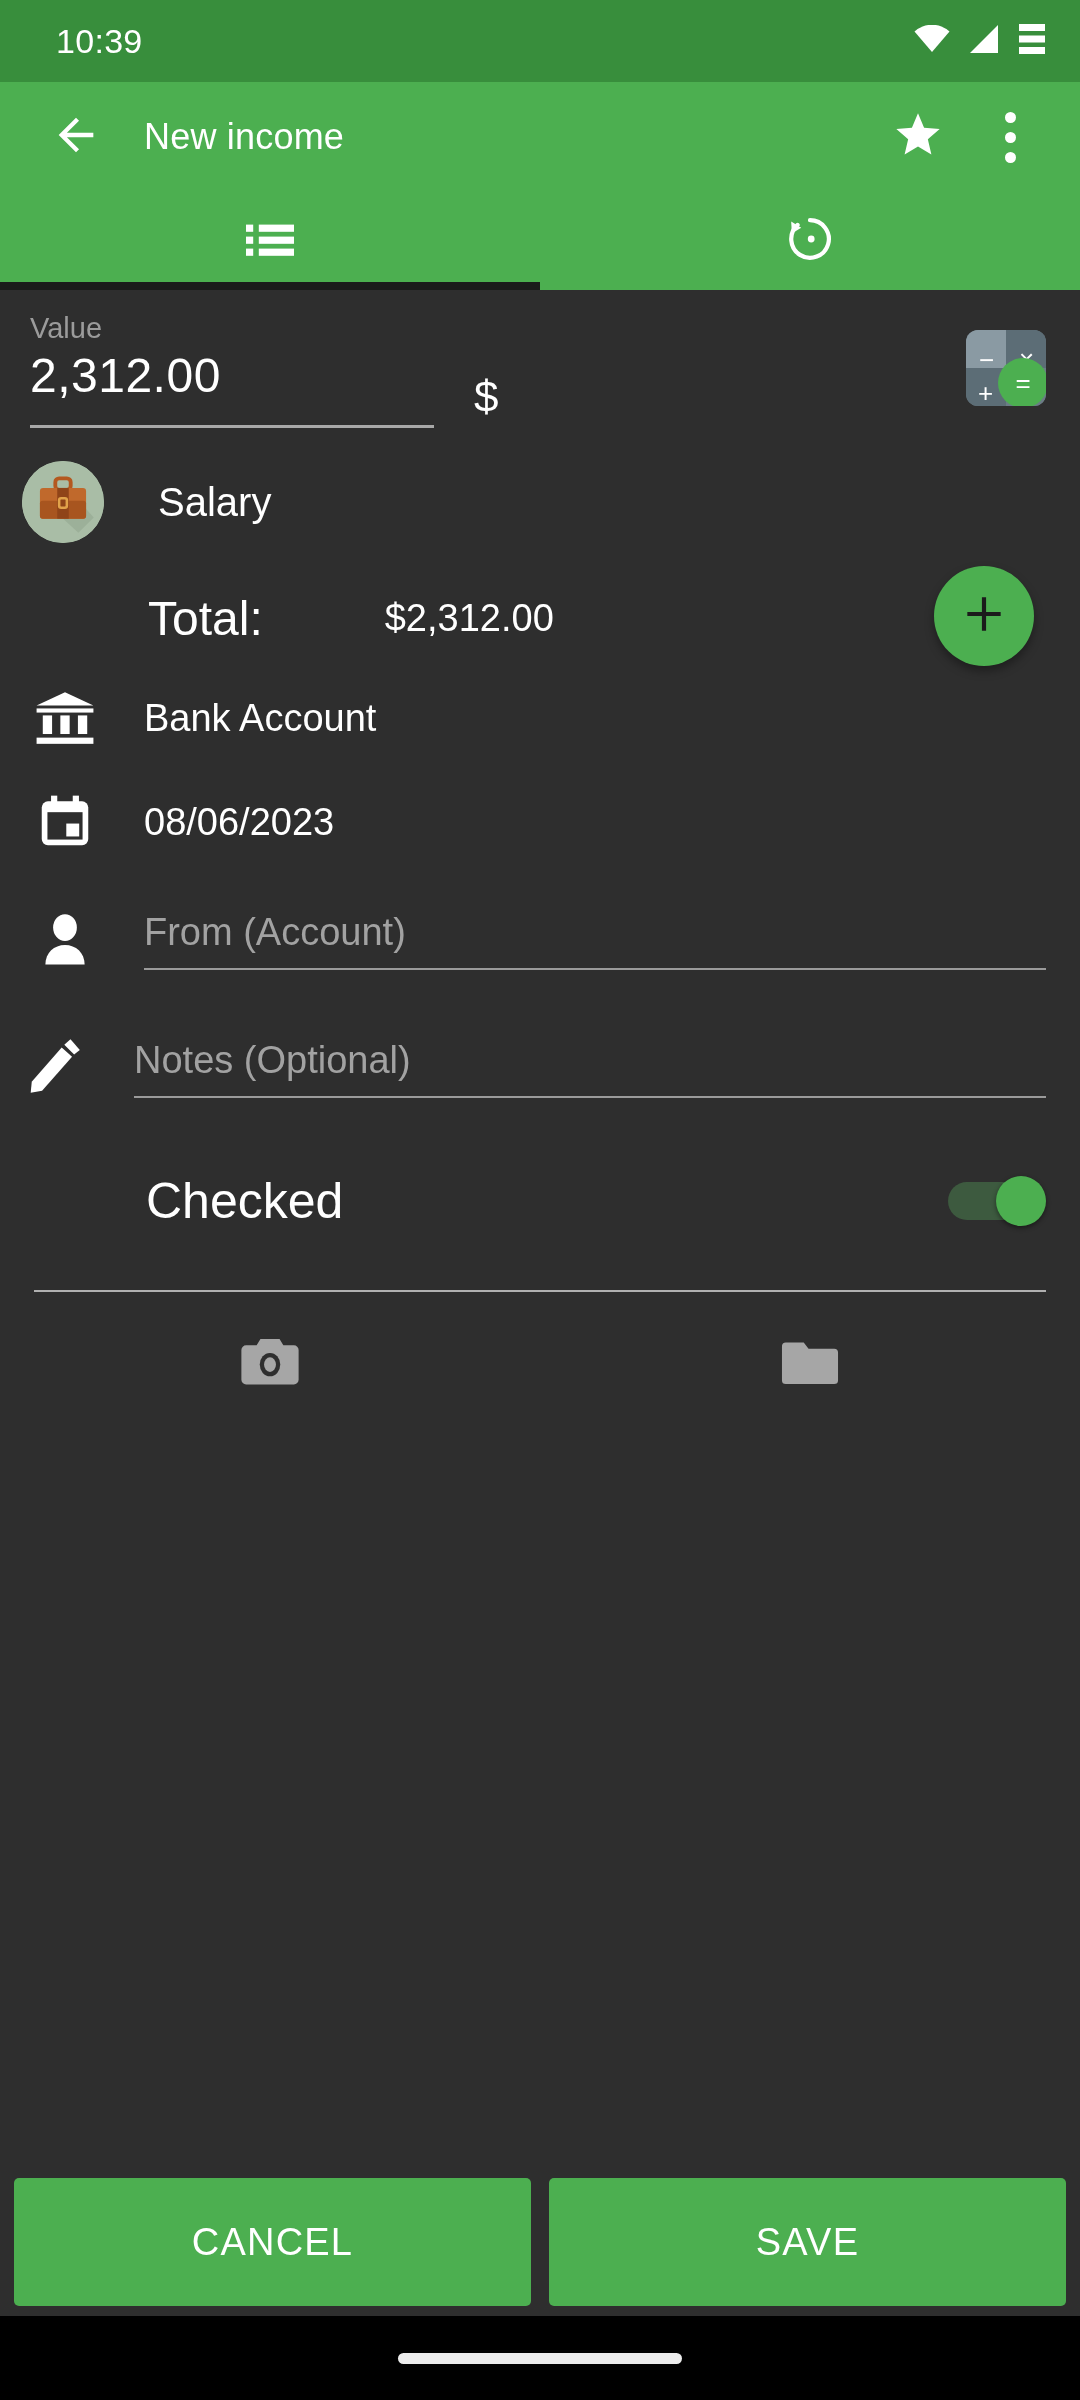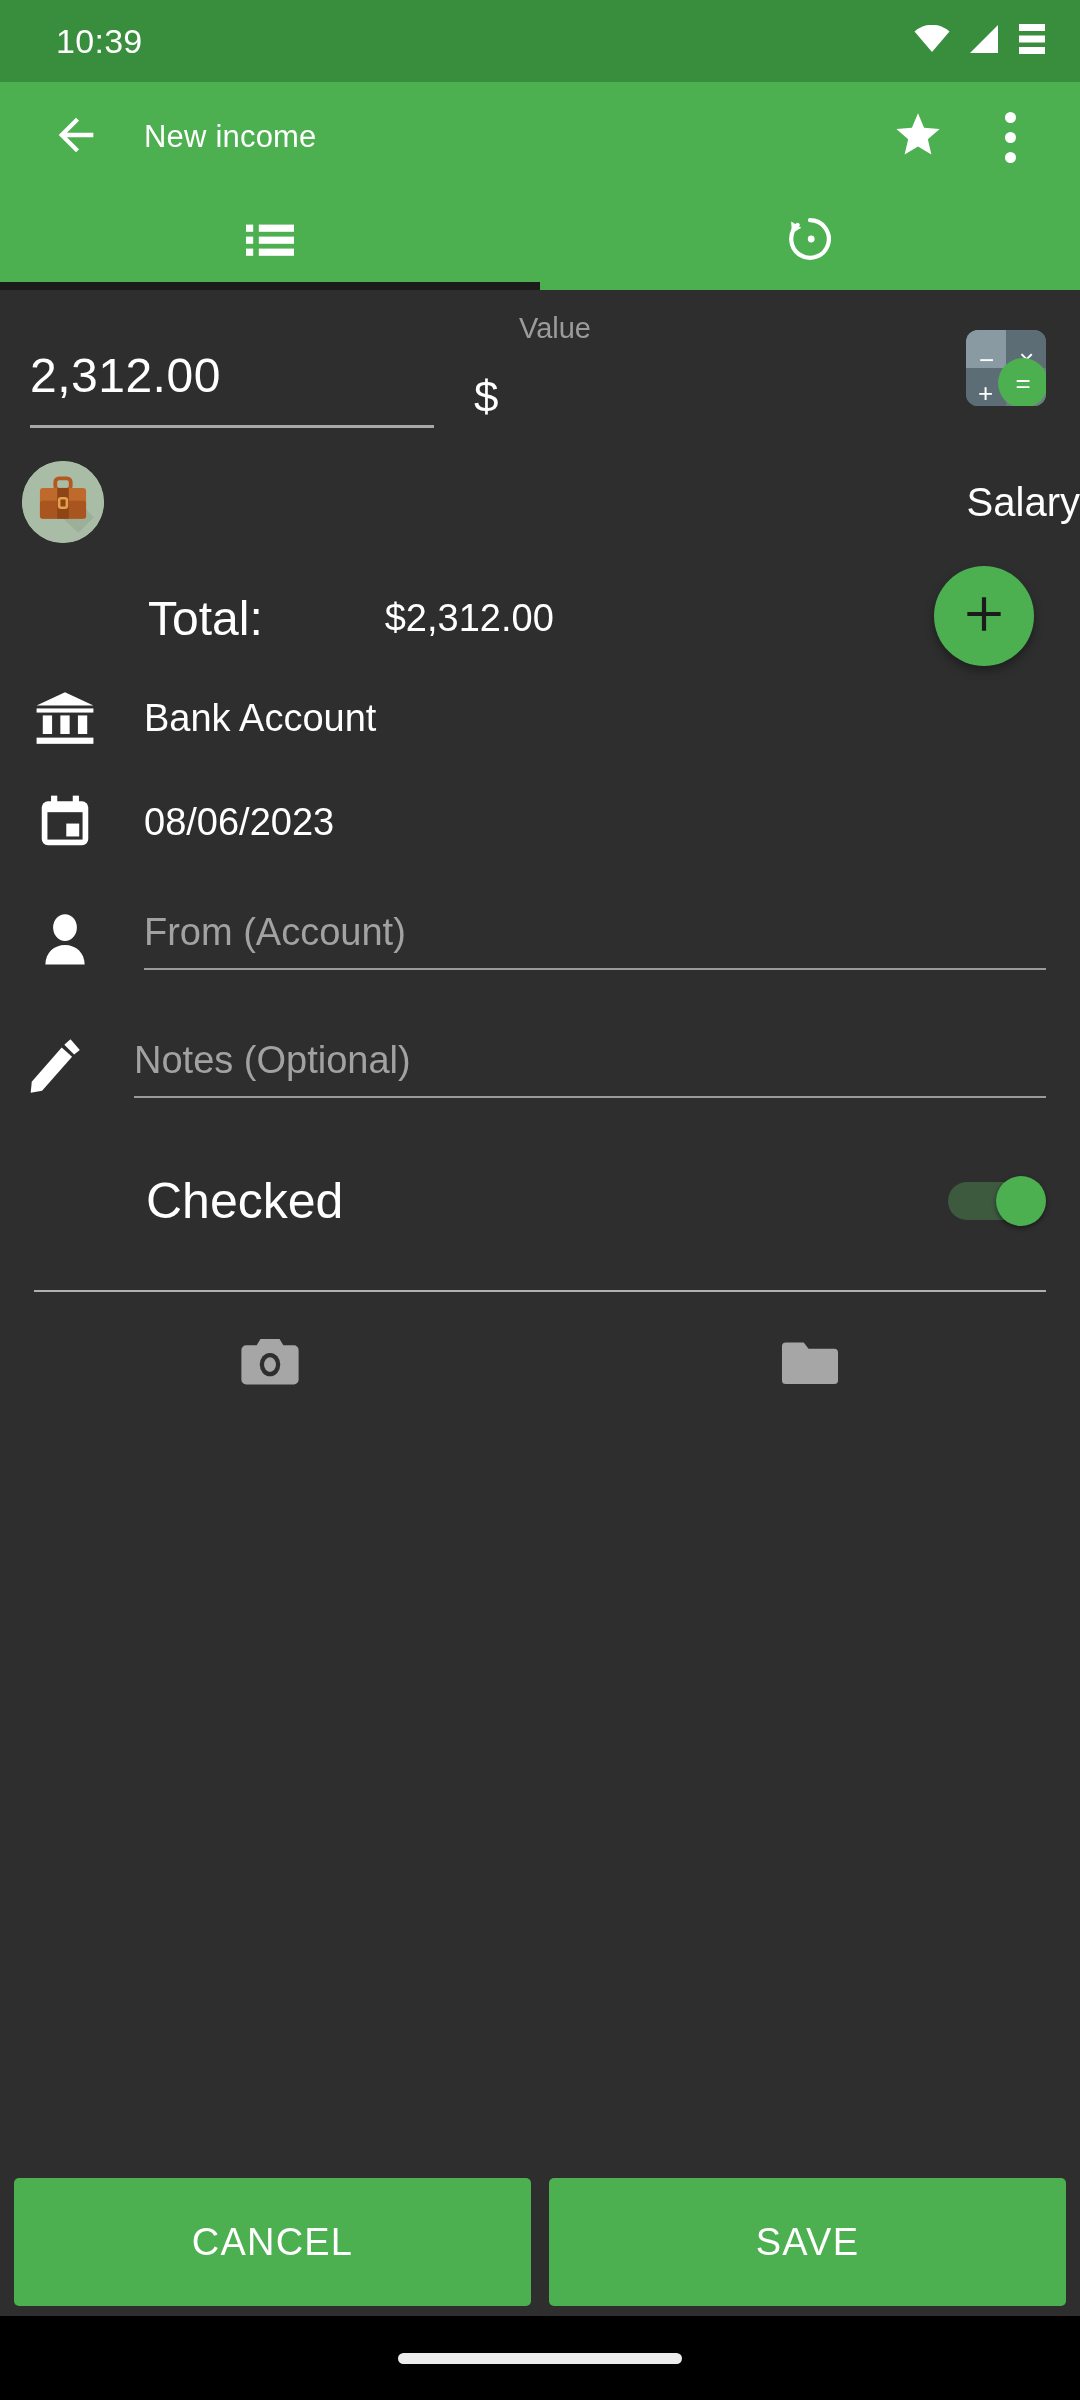--- a/index.html
+++ b/index.html
@@ -40,21 +40,21 @@
     display:flex; align-items:center;
     padding:0 28px 0 40px;
     flex:0 0 auto;
   }
   .back-btn {
     width:72px; height:72px;
     display:flex; align-items:center; justify-content:center;
     flex:0 0 auto;
   }
   .app-title {
-    color:#fff; font-size:31px; font-weight:400;
+    color:#fff; font-size:36px; font-weight:400;
     margin-left:32px; letter-spacing:.2px;
   }
   .app-actions {
     margin-left:auto; display:flex; align-items:center; gap:8px;
   }
   .act-btn {
     width:84px; height:84px;
     display:flex; align-items:center; justify-content:center;
   }
   .dots { display:flex; flex-direction:column; gap:9px; align-items:center; }
@@ -86,21 +86,20 @@
   }
 
   
   .value-block {
     position:relative;
     padding:22px 0 0 0;
   }
   .value-label {
     color:#9b9b9b; font-size:29px;
     margin-left:30px;
-    text-align:center;
   }
   .value-row {
     display:flex; align-items:flex-end;
     margin-top:6px;
   }
   .value-input-wrap {
     width:404px; margin-left:30px;
     border-bottom:3px solid #a8a8a8;
     padding-bottom:24px;
   }
@@ -137,21 +136,20 @@
     background:#4caf50;
     display:flex; align-items:center; justify-content:center;
     color:#fff; font-size:26px;
   }
 
   
   .cat-row {
     display:flex; align-items:center;
     margin-top:28px; padding-left:22px;
     height:92px;
-    justify-content:space-between;
   }
   .cat-avatar {
     width:82px; height:82px; border-radius:50%;
     background:#a9bda6;
     position:relative; overflow:hidden;
     flex:0 0 auto;
   }
   .cat-label {
     color:#ffffff; font-size:40px; margin-left:54px;
   }

